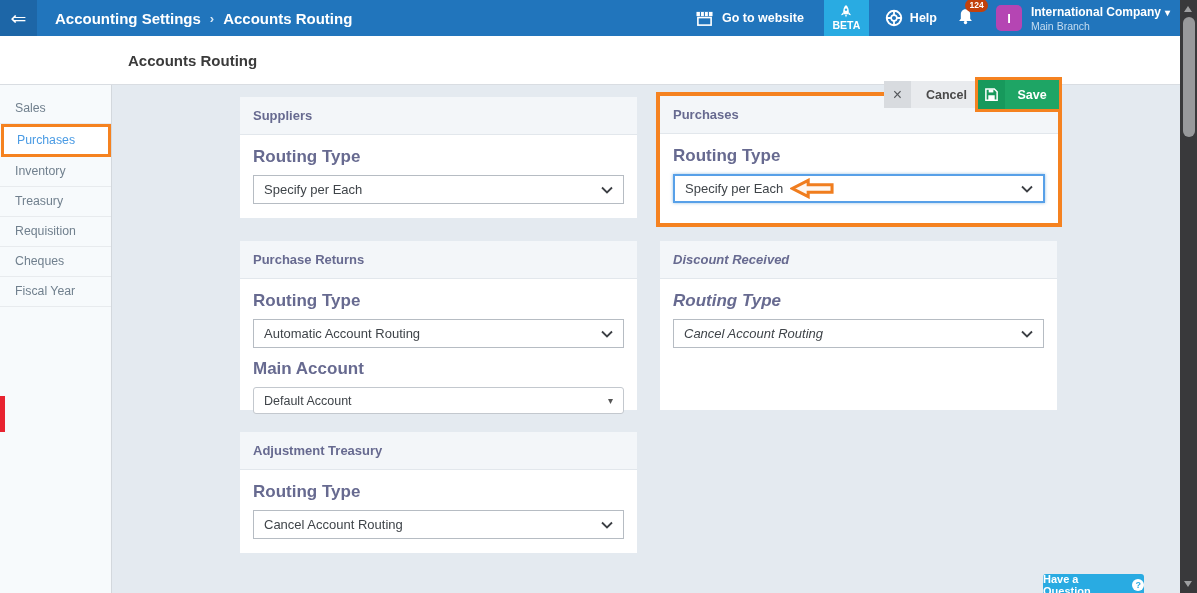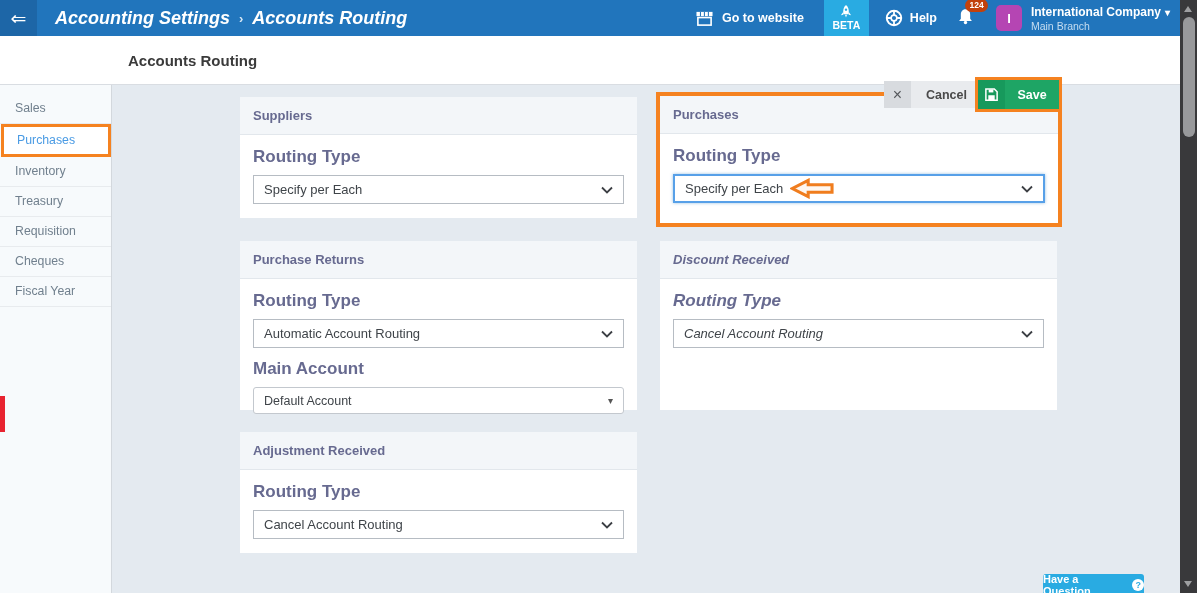--- a/index.html
+++ b/index.html
@@ -5,21 +5,21 @@
   * { margin:0; padding:0; box-sizing:border-box; }
   html,body { width:1197px; height:593px; overflow:hidden; }
   body { font-family:"Liberation Sans", sans-serif; position:relative; background:#e4eaf0; }
 
   
   .topbar { position:absolute; left:0; top:0; width:1180px; height:36px; background:#2175bc; z-index:5; }
   .nav-toggle { position:absolute; left:0; top:0; width:37px; height:36px; background:#1d66a7;
     display:flex; align-items:center; justify-content:center; cursor:pointer; }
   .nav-toggle span { color:#fff; font-size:19px; line-height:1; }
   .breadcrumb { position:absolute; left:55px; top:0; height:36px; display:flex; align-items:center; gap:9px; }
-  .breadcrumb .bc-link { color:#fff; font-size:18px; font-weight:bold; cursor:pointer;font-style:italic; }
+  .breadcrumb .bc-link { color:#fff; font-size:15px; font-weight:bold; cursor:pointer; }
   .breadcrumb .bc-sep { color:#d8e8f5; font-size:13px; font-weight:bold; }
   .topbar-right { position:absolute; right:10px; top:0; height:36px; display:flex; align-items:center; }
   .go-web { display:flex; align-items:center; gap:8px; color:#fff; font-size:12.5px; font-weight:bold;
     margin-right:20px; cursor:pointer; }
   .beta-tab { width:45px; height:36px; background:#29abe2; display:flex; flex-direction:column;
     align-items:center; justify-content:center; margin-right:16px; cursor:pointer; }
   .beta-tab .beta-label { color:#fff; font-size:10.5px; font-weight:bold; margin-top:1px; }
   .help-item { display:flex; align-items:center; gap:7px; color:#fff; font-size:12.5px; font-weight:bold;
     margin-right:20px; cursor:pointer; }
   .bell-wrap { position:relative; margin-right:22px; cursor:pointer; }
@@ -251,21 +251,21 @@
     <div class="select">
       <span class="sel-text">Cancel Account Routing</span>
       <svg width="12" height="8" viewBox="0 0 12 8">
         <path d="M1 1.5 L6 6.5 L11 1.5" stroke="#3c3f44" stroke-width="1.8" fill="none"></path>
       </svg>
     </div>
   </div>
 </div>
 
 <div class="card card-adjust">
-  <div class="card-header">Adjustment Received</div>
+  <div class="card-header">Adjustment Treasury</div>
   <div class="card-body">
     <div class="field-label">Routing Type</div>
     <div class="select">
       <span class="sel-text">Cancel Account Routing</span>
       <svg width="12" height="8" viewBox="0 0 12 8">
         <path d="M1 1.5 L6 6.5 L11 1.5" stroke="#3c3f44" stroke-width="1.8" fill="none"></path>
       </svg>
     </div>
   </div>
 </div>

